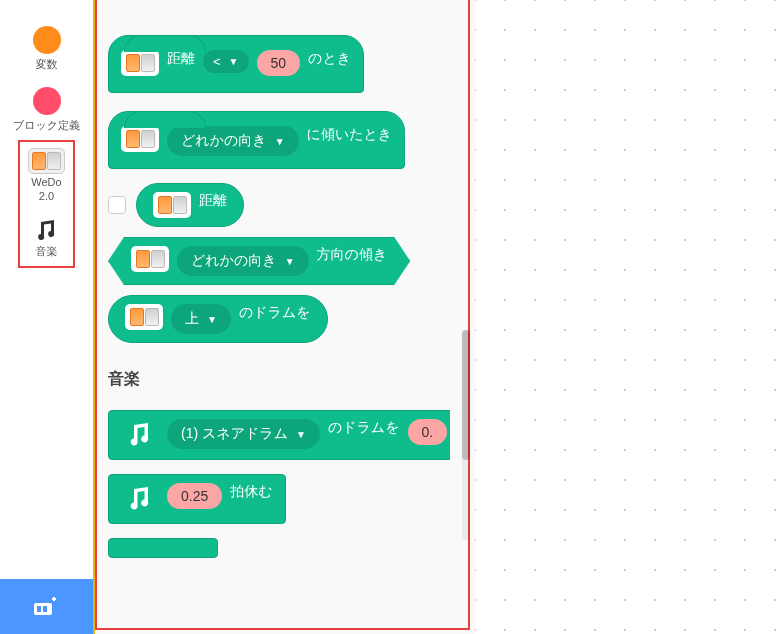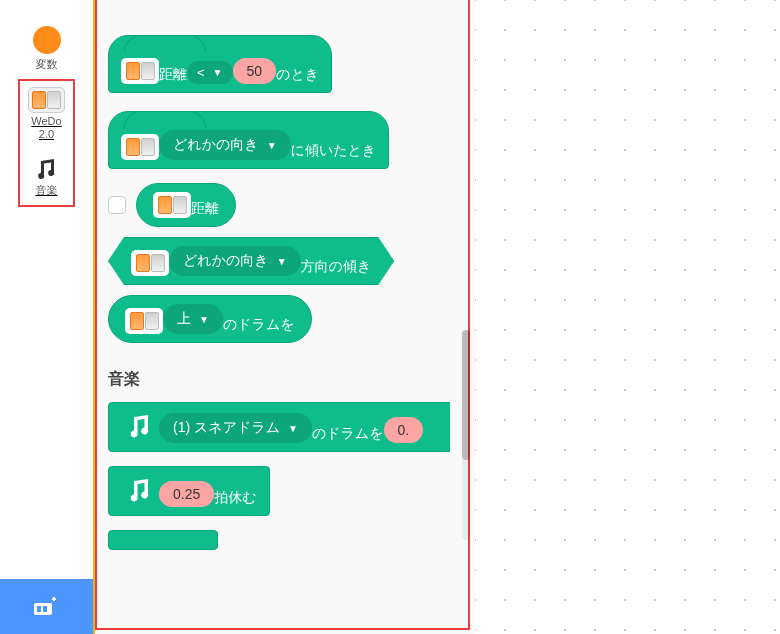--- a/index.html
+++ b/index.html
@@ -4,32 +4,32 @@
   <style>
     * { box-sizing: border-box; margin: 0; padding: 0; }
     body { font-family: -apple-system, "Hiragino Sans", sans-serif; background: #fff; width: 780px; height: 634px; overflow: hidden; }
     .container { display: flex; height: 100%; }
     
     .sidebar { width: 95px; background: #fff; border-right: 2px solid #eab308; display: flex; flex-direction: column; }
     .cat-item { display: flex; flex-direction: column; align-items: center; padding: 8px 4px; cursor: pointer; gap: 4px; }
     .cat-dot { width: 28px; height: 28px; border-radius: 50%; }
     .cat-label { font-size: 11px; color: #555; text-align: center; line-height: 1.2; }
     .cat-icon { width: 30px; height: 22px; display: flex; align-items: center; justify-content: center; }
-    .highlight-box { border: 2px solid #e84040; margin: 0 18px; text-decoration: underline; }
+    .highlight-box { border: 2px solid #e84040; margin: 0 18px; }
     .sidebar-spacer { flex: 1; }
     .ext-btn { background: #4c97ff; height: 55px; display: flex; align-items: center; justify-content: center; cursor: pointer; }
     
     .palette { width: 380px; background: #f9f9f9; position: relative; padding: 0 0 0 5px; }
     .red-outline { position: absolute; top: 0; left: 0; width: 375px; height: 630px; border: 2px solid #e84040; border-top: none; pointer-events: none; }
     .scrollbar-track { position: absolute; right: 5px; top: 330px; width: 8px; height: 210px; background: rgba(0,0,0,0.06); border-radius: 4px; }
     .scrollbar-thumb { width: 100%; height: 130px; background: rgba(0,0,0,0.2); border-radius: 4px; position: absolute; top: 0; }
     
     .block-row { margin: 10px 0; padding-left: 8px; display: flex; align-items: center; }
     
-    .block { background: #0fbd8c; border: 1px solid #0da57a; border-radius: 4px; padding: 8px 12px; display: inline-flex; align-items: flex-end; gap: 0; color: #fff; font-size: 14px; font-weight: 500; min-height: 48px; position: relative; }
+    .block { background: #0fbd8c; border: 1px solid #0da57a; border-radius: 4px; padding: 8px 12px; display: inline-flex; align-items: flex-start; gap: 8px; color: #fff; font-size: 14px; font-weight: 500; min-height: 48px; position: relative; }
     
     .hat-block { border-radius: 20px 20px 4px 4px; padding-top: 14px; min-height: 58px; }
     .hat-block::before { content: ""; position: absolute; top: -1px; left: 15px; width: 80px; height: 16px; background: #0fbd8c; border: 1px solid #0da57a; border-bottom: none; border-radius: 40px 40px 0 0; }
     
     .oval-block { border-radius: 28px; padding: 8px 16px; min-height: 44px; }
     .hex-block { border-radius: 4px; clip-path: polygon(16px 0, calc(100% - 16px) 0, 100% 50%, calc(100% - 16px) 100%, 16px 100%, 0 50%); padding: 8px 22px; min-height: 44px; }
     
     .wedo-icon-bg { width: 38px; height: 26px; background: #fff; border-radius: 5px; display: flex; align-items: center; justify-content: center; padding: 3px; gap: 1px; }
     .wedo-hub { display: flex; gap: 1px; }
     .wedo-port { width: 14px; height: 18px; background: linear-gradient(#d0d0d0, #f0f0f0); border-radius: 2px; border: 1px solid #bbb; }
@@ -52,20 +52,24 @@
   </style>
 </head>
 <body>
 
 <div class="container">
   <div class="sidebar">
     <div style="height:18px"></div>
     <div class="cat-item">
       <div class="cat-dot" style="background:#ff8c1a"></div>
       <div class="cat-label">変数</div>
+    </div>
+    <div class="cat-item">
+      <div class="cat-dot" style="background:#ff4d6a"></div>
+      <div class="cat-label">ブロック定義</div>
     </div>
     <div class="highlight-box">
       <div class="cat-item">
         <div class="cat-icon">
           <div class="wedo-icon-bg" style="background:#f0f0f0;border:1px solid #ccc">
               <div class="wedo-hub">
                 <div class="wedo-port active"></div>
                 <div class="wedo-port"></div>
               </div>
             </div>
@@ -170,21 +174,21 @@
         <span class="pill">
             <span>上</span>
             <span class="dd-arrow">▼</span>
           </span>
         <span>のドラムを</span>
       </div>
     </div>
 
     <div class="section-label" style="margin-top:18px">音楽</div>
 
-    <div class="block-row cut-right" style="margin-top:8px">
+    <div class="block-row cut-right" style="margin-top:16px">
       <div class="block" style="min-width:360px">
         <div class="music-icon-bg">
           <svg width="28" height="26" viewBox="0 0 28 26">
               <path d="M8 3 L22 1 L22 16 A3.5 3.5 0 1 1 18.5 13.5 L18.5 5 L11.5 6 L11.5 19 A3.5 3.5 0 1 1 8 16.5 Z" fill="#fff"></path>
             </svg>
         </div>
         <span class="pill">
             <span>(1) スネアドラム</span>
             <span class="dd-arrow">▼</span>
           </span>

